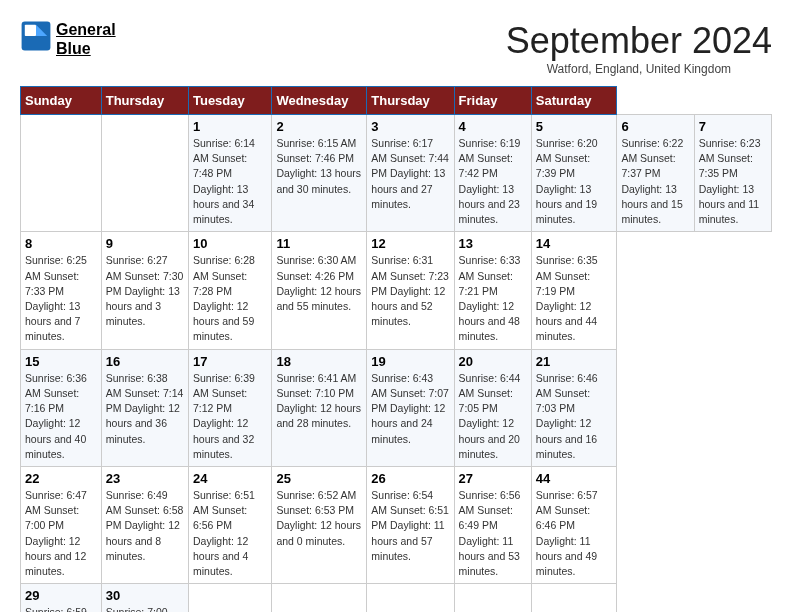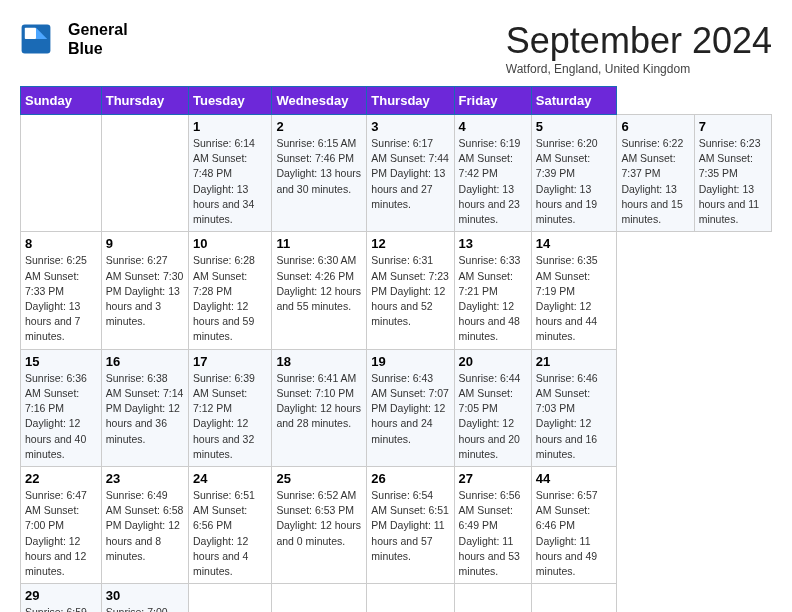--- a/index.html
+++ b/index.html
@@ -11,52 +11,53 @@
       padding: 20px;
     }
     .header-area {
       display: flex;
       align-items: flex-start;
       justify-content: space-between;
       margin-bottom: 10px;
     }
     .logo {
       display: flex;
-      align-items: center;
-      gap: 16px;
+      align-items: flex-start;
+      gap: 4px;
+      text-decoration: underline;
     }
     .logo-text {
       font-size: 16px;
       font-weight: bold;
       line-height: 1.2;
       color: #000;
     }
     .logo-icon {
       width: 32px;
       height: 32px;
     }
     .title-area {
-      text-align: left;
+      text-align: center;
     }
     .month-title {
       font-size: 36px;
       font-weight: normal;
       color: #222;
     }
     .location-title {
       font-size: 12px;
       color: #444;
     }
     table {
       width: 100%;
       border-collapse: collapse;
       font-size: 11px;
     }
     thead th {
-      background-color: #6d28d9;
+      background-color: #7f1d1d;
       color: #fff;
       padding: 6px 4px;
       text-align: left;
       font-size: 13px;
       font-weight: bold;
       border: 1px solid #1a6ab5;
     }
     tbody td {
       vertical-align: top;
       padding: 4px 4px;

